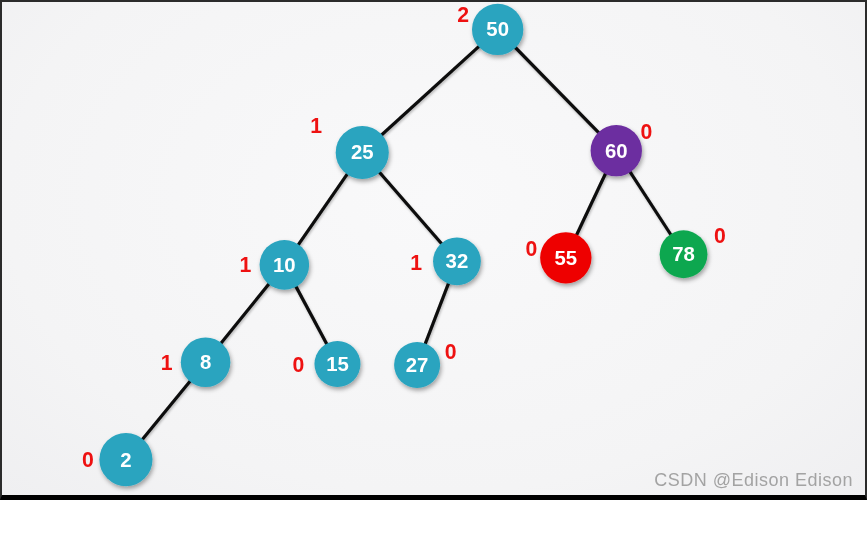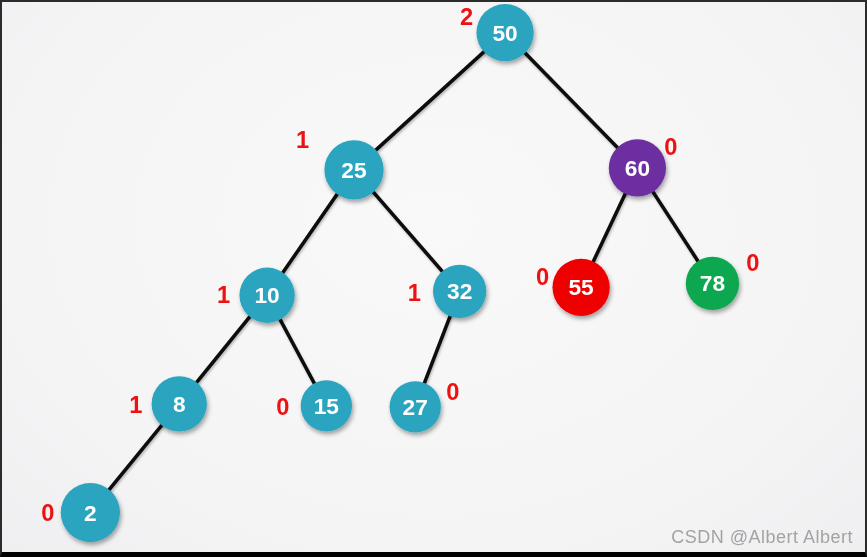--- a/index.html
+++ b/index.html
@@ -4,21 +4,21 @@
 <style>
   html, body {
     margin: 0;
     padding: 0;
     background: #ffffff;
     font-family: "Liberation Sans", sans-serif;
   }
   .canvas {
     position: relative;
     width: 867px;
-    height: 557px;
+    height: 500px;
     box-sizing: border-box;
     border: 2px solid #2b2b2b;
     border-bottom: 5px solid #000000;
     background: radial-gradient(ellipse at 50% 40%, #f9f9fa 0%, #f4f4f5 70%, #efeff1 100%);
     overflow: hidden;
   }
   .tree-svg {
     position: absolute;
     left: 0;
     top: 0;
@@ -105,14 +105,14 @@
         <text x="221" y="297" class="balance-label" fill="#ee1111" font-size="24" dominant-baseline="central">1</text>
         <text x="414" y="295" class="balance-label" fill="#ee1111" font-size="24" dominant-baseline="central">1</text>
         <text x="544" y="279" class="balance-label" fill="#ee1111" font-size="24" dominant-baseline="central">0</text>
         <text x="757" y="264" class="balance-label" fill="#ee1111" font-size="24" dominant-baseline="central">0</text>
         <text x="132" y="408" class="balance-label" fill="#ee1111" font-size="24" dominant-baseline="central">1</text>
         <text x="281" y="410" class="balance-label" fill="#ee1111" font-size="24" dominant-baseline="central">0</text>
         <text x="453" y="395" class="balance-label" fill="#ee1111" font-size="24" dominant-baseline="central">0</text>
         <text x="43" y="518" class="balance-label" fill="#ee1111" font-size="24" dominant-baseline="central">0</text>
       </g>
   </svg>
-  <div class="watermark">CSDN @Albert Albert</div>
+  <div class="watermark">CSDN @Edison Edison</div>
 </div>
 
 </body></html>

